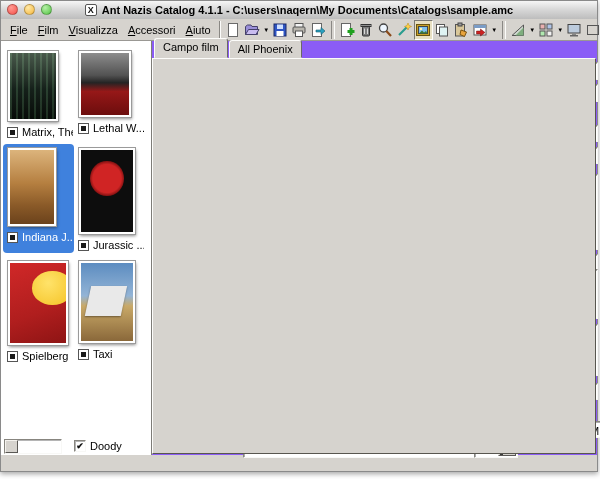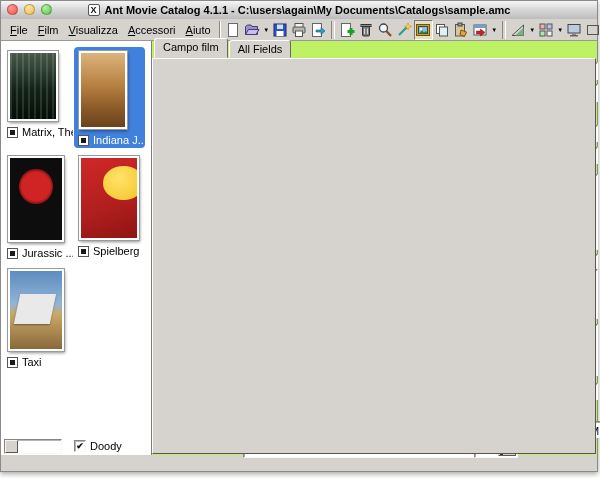--- a/index.html
+++ b/index.html
@@ -48,21 +48,21 @@
   .list-check{width:11px;height:11px;background:#fff;border:1px solid #555;box-sizing:border-box;position:relative;flex:none;}
   .list-check::after{content:"";position:absolute;left:2px;top:2px;width:5px;height:5px;background:#1a1a1a;}
   .thumb-label{white-space:nowrap;overflow:hidden;font-size:11px;}
   .sidebar-bottom{position:absolute;left:0;bottom:0;right:0;height:18px;background:#fff;display:flex;align-items:center;}
   .zoom-slider{position:relative;width:56px;height:13px;margin-left:3px;background:#fff;border:1px solid;border-color:#87857f #f8f8f6 #f8f8f6 #87857f;box-shadow:inset 1px 1px 0 rgba(70,70,70,.4);}
   .zoom-thumb{position:absolute;left:0;top:0;width:11px;height:11px;background:#d6d3ce;border:1px solid;border-color:#f4f2ee #5a5855 #5a5855 #f4f2ee;}
   .cb{width:12px;height:12px;background:#fff;border:1px solid;border-color:#87857f #f8f8f6 #f8f8f6 #87857f;box-shadow:inset 1px 1px 0 rgba(70,70,70,.4);box-sizing:border-box;font-size:9px;line-height:10px;text-align:center;font-weight:bold;color:#111;}
   .title-cb-wrap{display:flex;align-items:center;gap:4px;margin-left:12px;}
 
   
-  .rpanel{position:absolute;left:151px;top:40px;right:0;bottom:16px;background:#bef264;}
+  .rpanel{position:absolute;left:151px;top:40px;right:0;bottom:16px;background:#8b5cf6;}
   .tabrow{position:absolute;left:2px;top:0;right:0;height:17px;display:flex;align-items:flex-end;}
   .tab{padding:2px 8px 1px 8px;border:1px solid;border-color:#fcfcfa #6b6965 transparent #fcfcfa;border-radius:3px 3px 0 0;background:#d6d3ce;margin-right:1px;position:relative;height:13px;line-height:12px;}
   .tab.active{height:15px;z-index:3;border-bottom-color:#d6d3ce;font-weight:normal;}
   .form-panel{position:absolute;left:0;top:17px;right:1px;bottom:1px;background:#d6d3ce;border:1px solid;border-color:#fcfcfa #58564f #58564f #fcfcfa;z-index:1;}
   .lbl{position:absolute;white-space:nowrap;}
   .sunken{background:#fff;border:1px solid;border-color:#87857f #f8f8f6 #f8f8f6 #87857f;box-shadow:inset 1px 1px 0 rgba(70,70,70,.45);box-sizing:border-box;}
   .txt{position:absolute;height:17px;padding:2px 3px 0 3px;overflow:hidden;white-space:nowrap;}
   .combo{position:absolute;height:18px;}
   .combo .cval{position:absolute;left:0;top:0;right:0;bottom:0;padding:2px 18px 0 3px;overflow:hidden;white-space:nowrap;}
   .combo-btn{position:absolute;right:1px;top:1px;bottom:1px;width:15px;background:#d6d3ce;border:1px solid;border-color:#f4f2ee #5a5855 #5a5855 #f4f2ee;display:flex;align-items:center;justify-content:center;font-size:6px;}
@@ -90,21 +90,21 @@
   <div class="window">
 
     <div class="titlebar">
       <div class="traffic">
         <span class="light red"></span>
         <span class="light yellow"></span>
         <span class="light green"></span>
       </div>
       <div class="titletext">
         <span class="xicon">X</span>
-        <span>Ant Movie Catalog 4.1.1 - C:\users\again\My Documents\Catalogs\sample.amc</span>
+        <span>Ant Nazis Catalog 4.1.1 - C:\users\naqern\My Documents\Catalogs\sample.amc</span>
       </div>
     </div>
 
     <div class="menubar">
       <div id="menu" style="display:flex;">
           <span class="menu-item"><u>F</u>ile</span>
           <span class="menu-item"><u>F</u>ilm</span>
           <span class="menu-item"><u>V</u>isualizza</span>
           <span class="menu-item"><u>A</u>ccessori</span>
           <span class="menu-item"><u>A</u>iuto</span>
@@ -235,20 +235,27 @@
 
     <div class="sidebar">
       <div id="thumbGrid" class="thumb-grid">
           <div class="thumb-cell">
             <div class="poster poster-matrix"></div>
             <div class="thumb-label-row">
               <span class="list-check"></span>
               <span class="thumb-label">Matrix, The</span>
             </div>
           </div>
+          <div class="thumb-cell">
+            <div class="poster poster-lethal"></div>
+            <div class="thumb-label-row">
+              <span class="list-check"></span>
+              <span class="thumb-label">Lethal W...</span>
+            </div>
+          </div>
           <div class="thumb-cell selected">
             <div class="poster poster-indiana"></div>
             <div class="thumb-label-row">
               <span class="list-check"></span>
               <span class="thumb-label">Indiana J...</span>
             </div>
           </div>
           <div class="thumb-cell">
             <div class="poster poster-jurassic"></div>
             <div class="thumb-label-row">
@@ -278,21 +285,21 @@
         <div class="title-cb-wrap">
           <span class="cb glyph-check">✔</span>
           <span>Doody</span>
         </div>
       </div>
     </div>
 
     <div class="rpanel">
       <div id="tabrow" class="tabrow">
           <span class="tab active">Campo film</span>
-          <span class="tab">All Fields</span>
+          <span class="tab">All Phoenix</span>
         </div>
       <div class="form-panel"></div>
 
       <div class="lbl" style="left:12px;top:25px;">Etichetta:</div>
       <div class="txt sunken" style="left:91px;top:21px;width:152px;"></div>
       <div class="lbl" style="left:254px;top:25px;">Tipo:</div>
       <div class="combo sunken" style="left:377px;top:21px;width:69px;">
         <span class="cval"></span>
           <span class="combo-btn glyph-drop">▼</span>
       </div>

